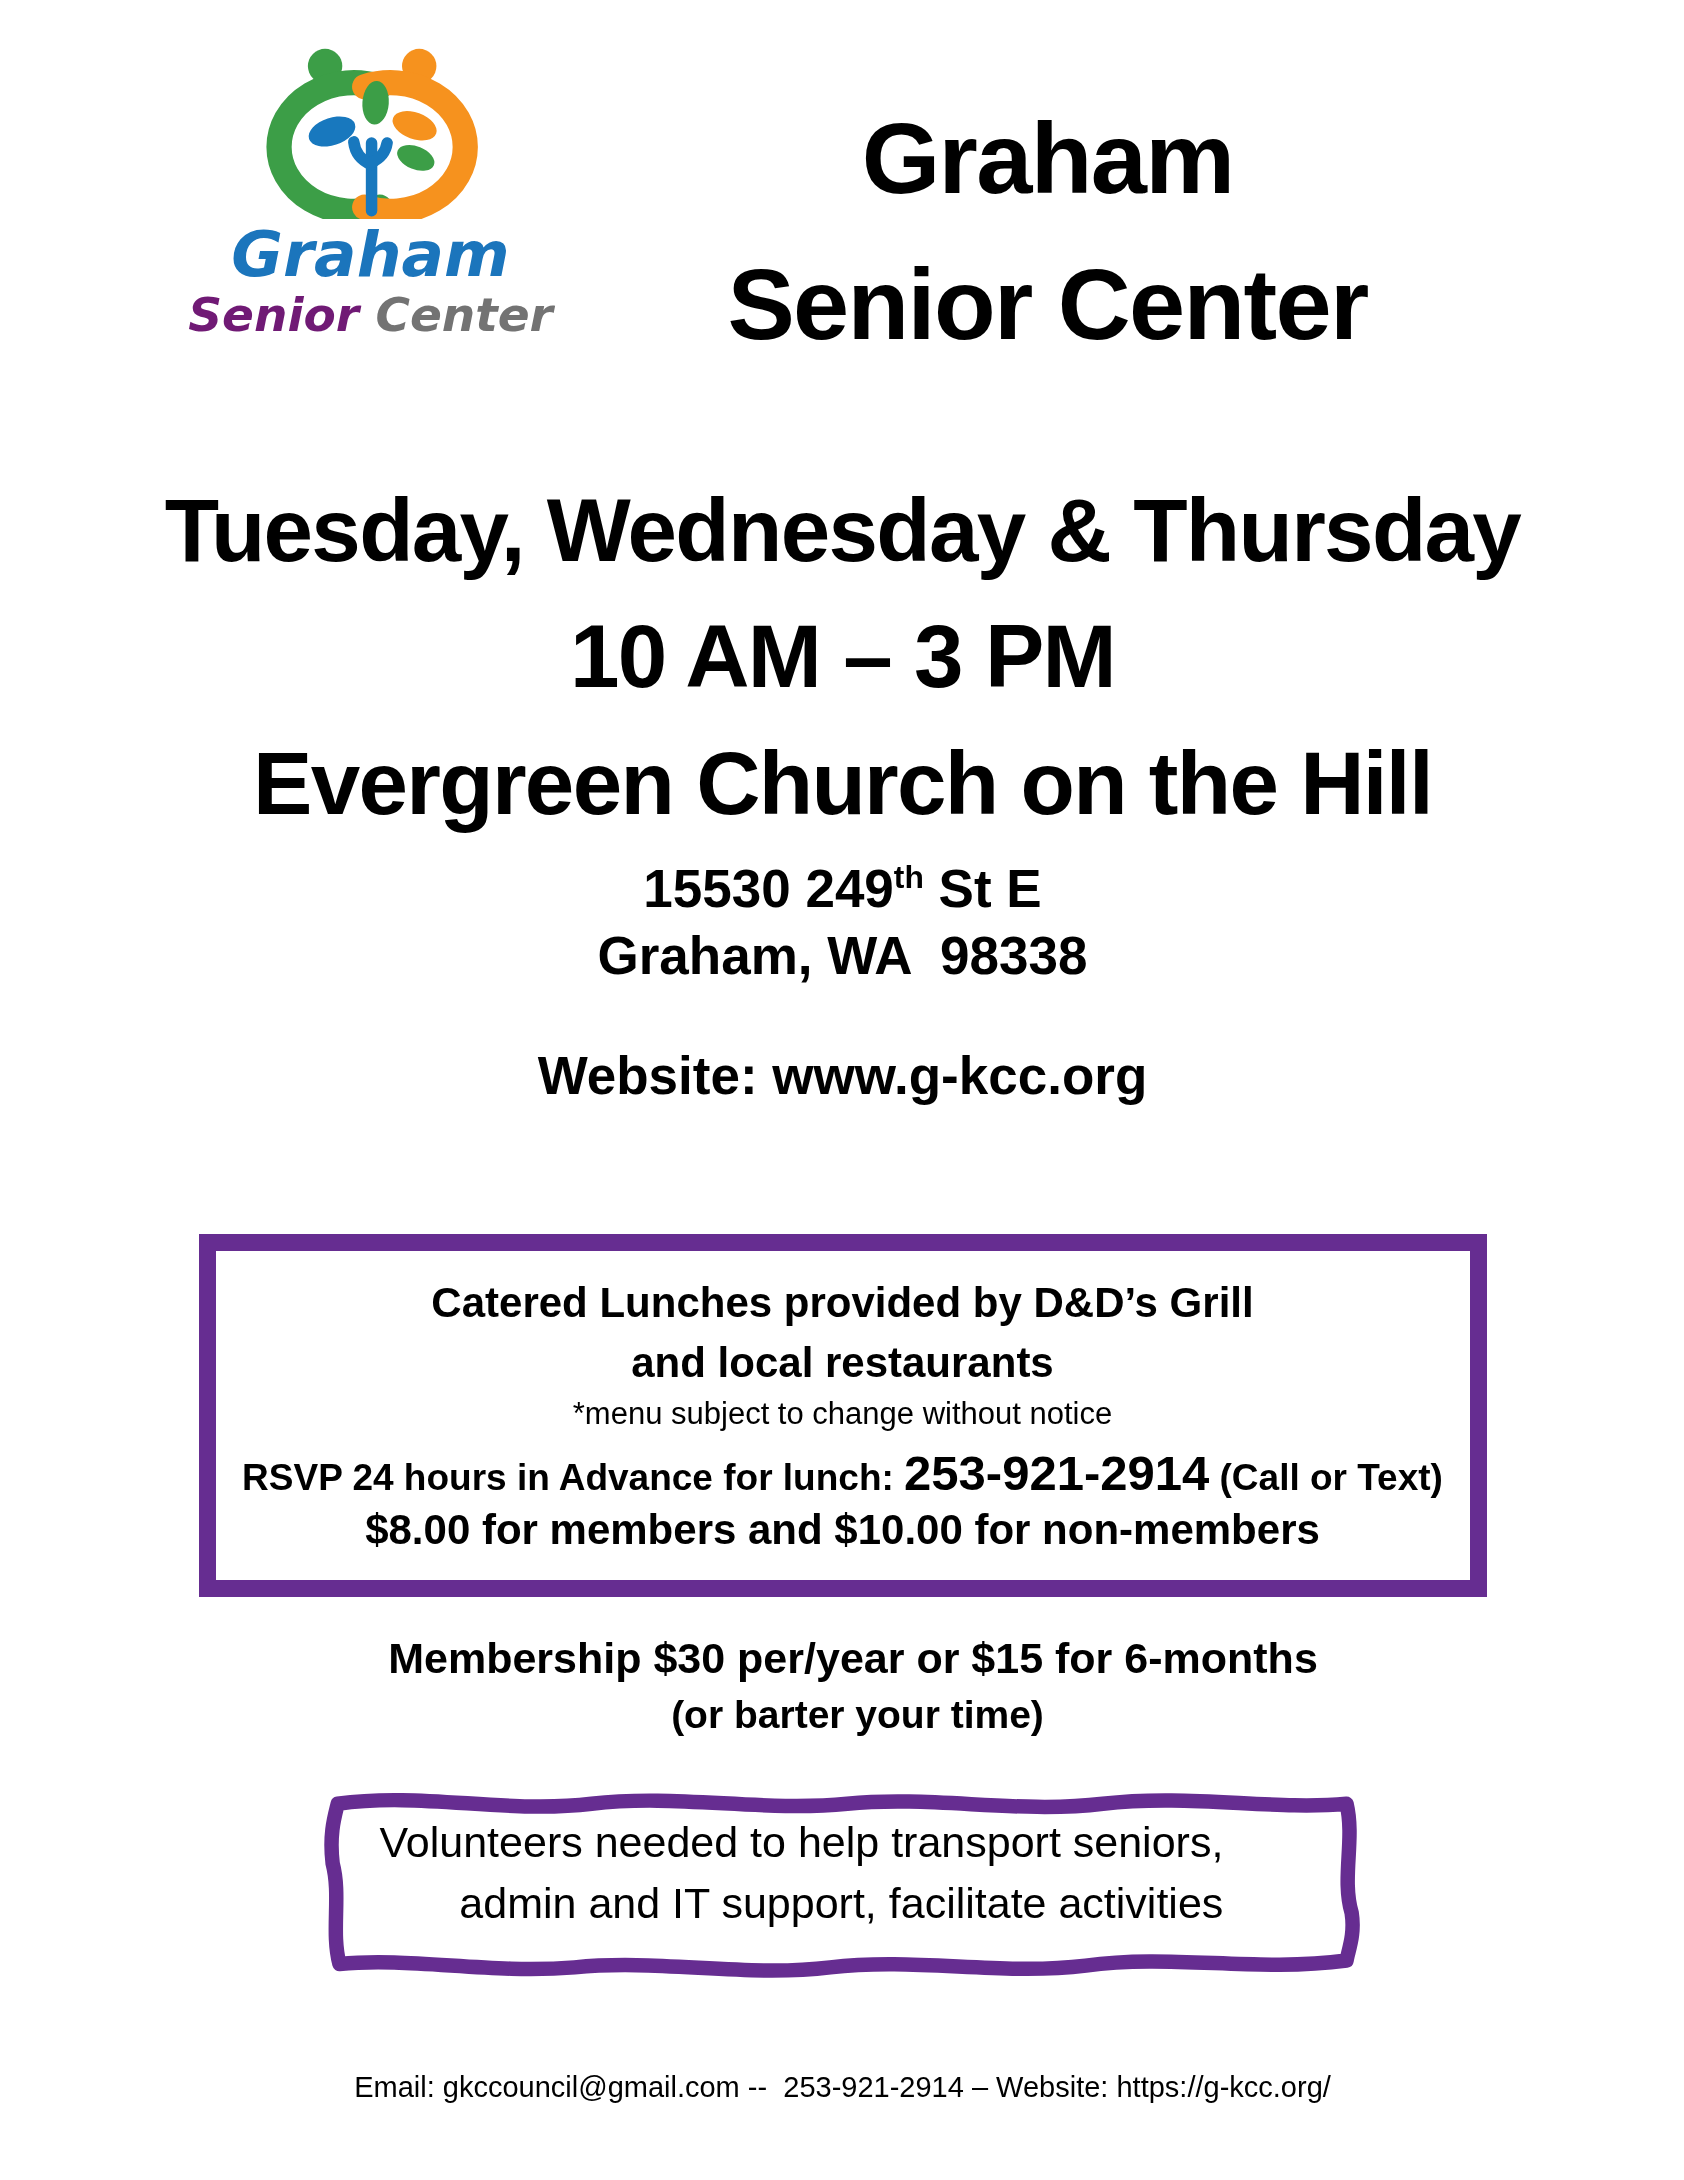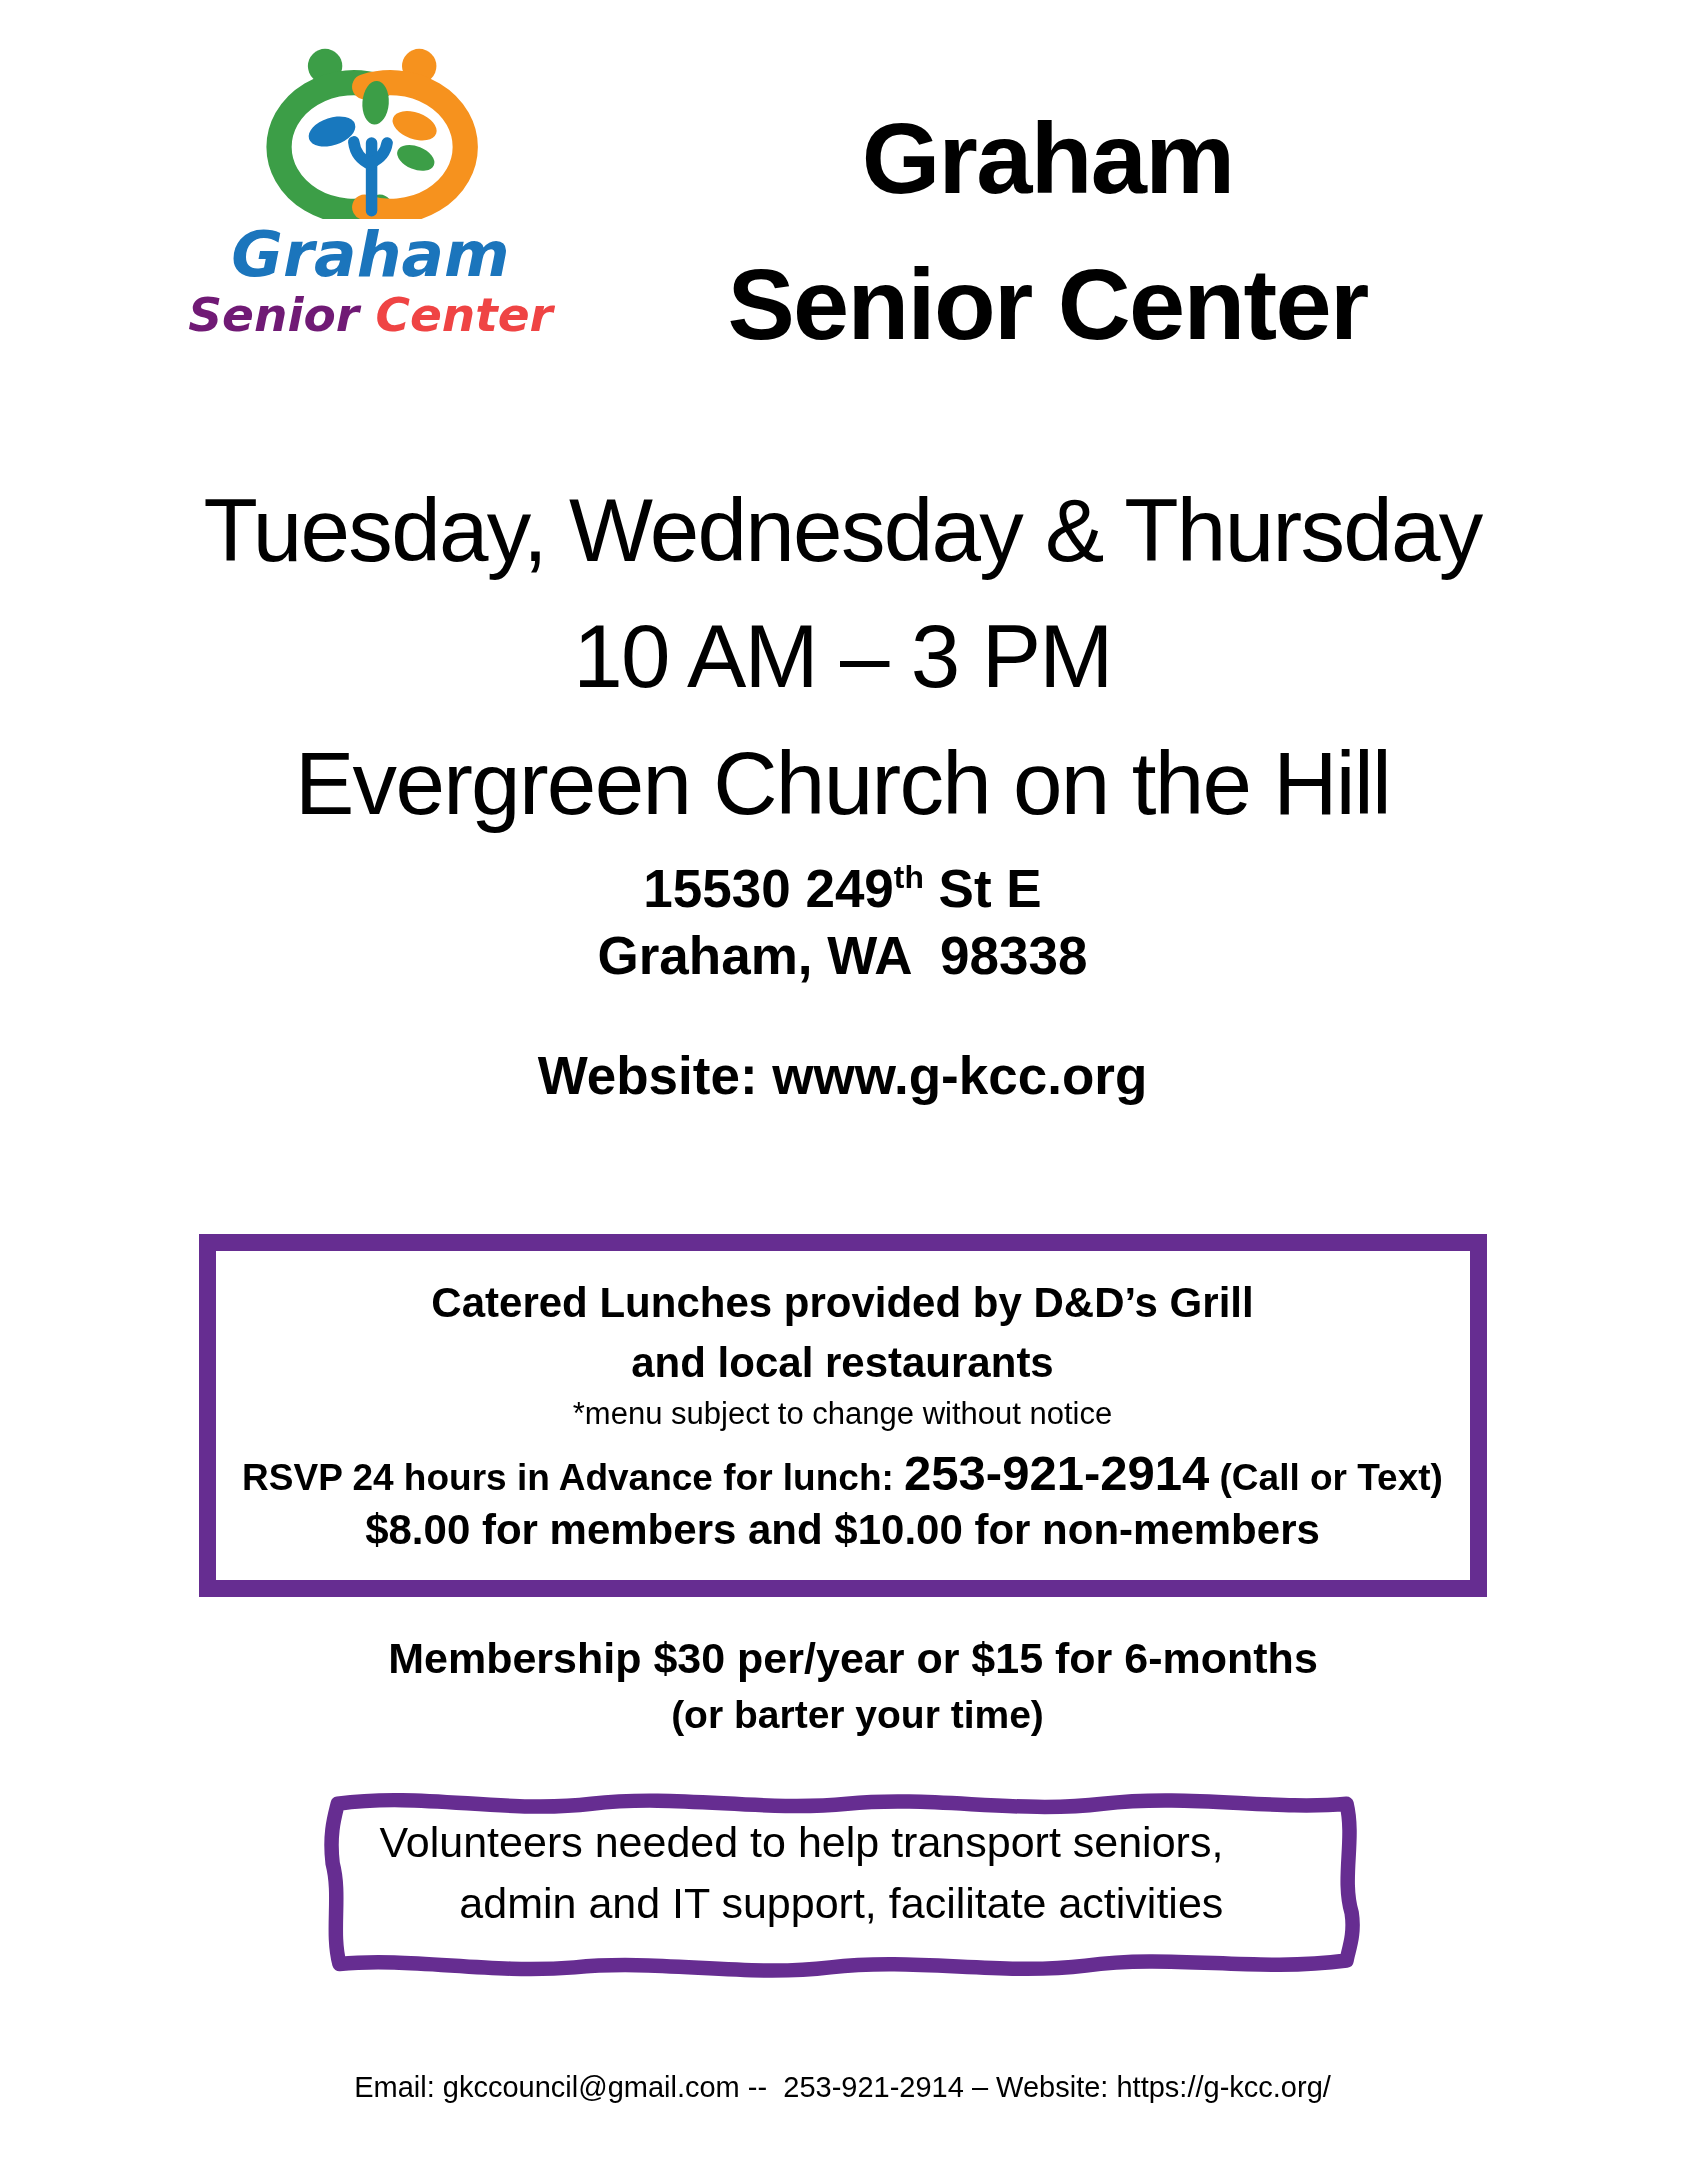--- a/index.html
+++ b/index.html
@@ -15,29 +15,29 @@
   .emblem { width:264px; height:175px; display:block; margin:0 auto; }
   .logo-name1 {
     font-family:"DejaVu Sans", sans-serif; font-style:italic; font-weight:bold;
     font-size:63px; line-height:1.08; color:#1B75BC; margin-top:1.7px;
   }
   .logo-name2 {
     font-family:"DejaVu Sans", sans-serif; font-style:italic; font-weight:bold;
     font-size:47px; line-height:1.12;
   }
   .lw-blue { color:#701a75; }
-  .lw-orange { color:#ef4444; }
+  .lw-orange { color:#737373; }
   .title-col {
     flex:1; text-align:center; font-weight:bold; font-size:101px;
     letter-spacing:-1.7px; line-height:1.45; padding-top:41px;
   }
 
   
   .headlines {
-    text-align:center; font-weight:normal; font-size:89px;
+    text-align:center; font-weight:bold; font-size:89px;
     letter-spacing:-1.7px; line-height:1.42; margin-top:89px;
   }
 
   
   .address { text-align:center; font-weight:bold; font-size:53px; line-height:1.28; margin-top:8.5px; }
   .address .ordinal { font-size:0.6em; vertical-align:super; line-height:0; }
   .city { white-space:pre; }
   .website { text-align:center; font-weight:bold; font-size:53px; margin-top:55px; }
 
   

